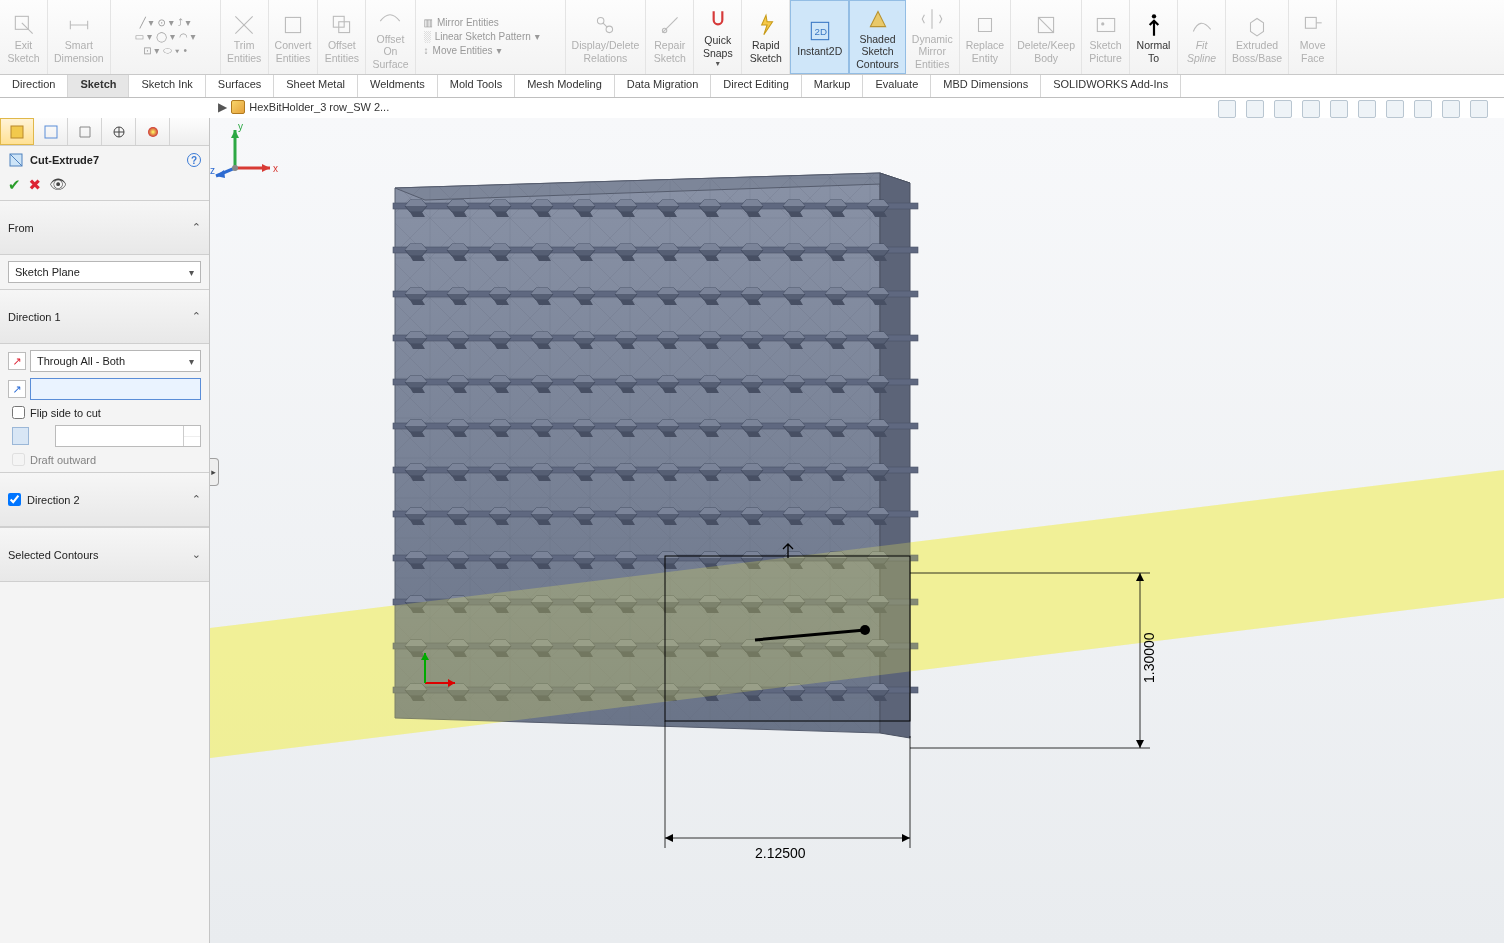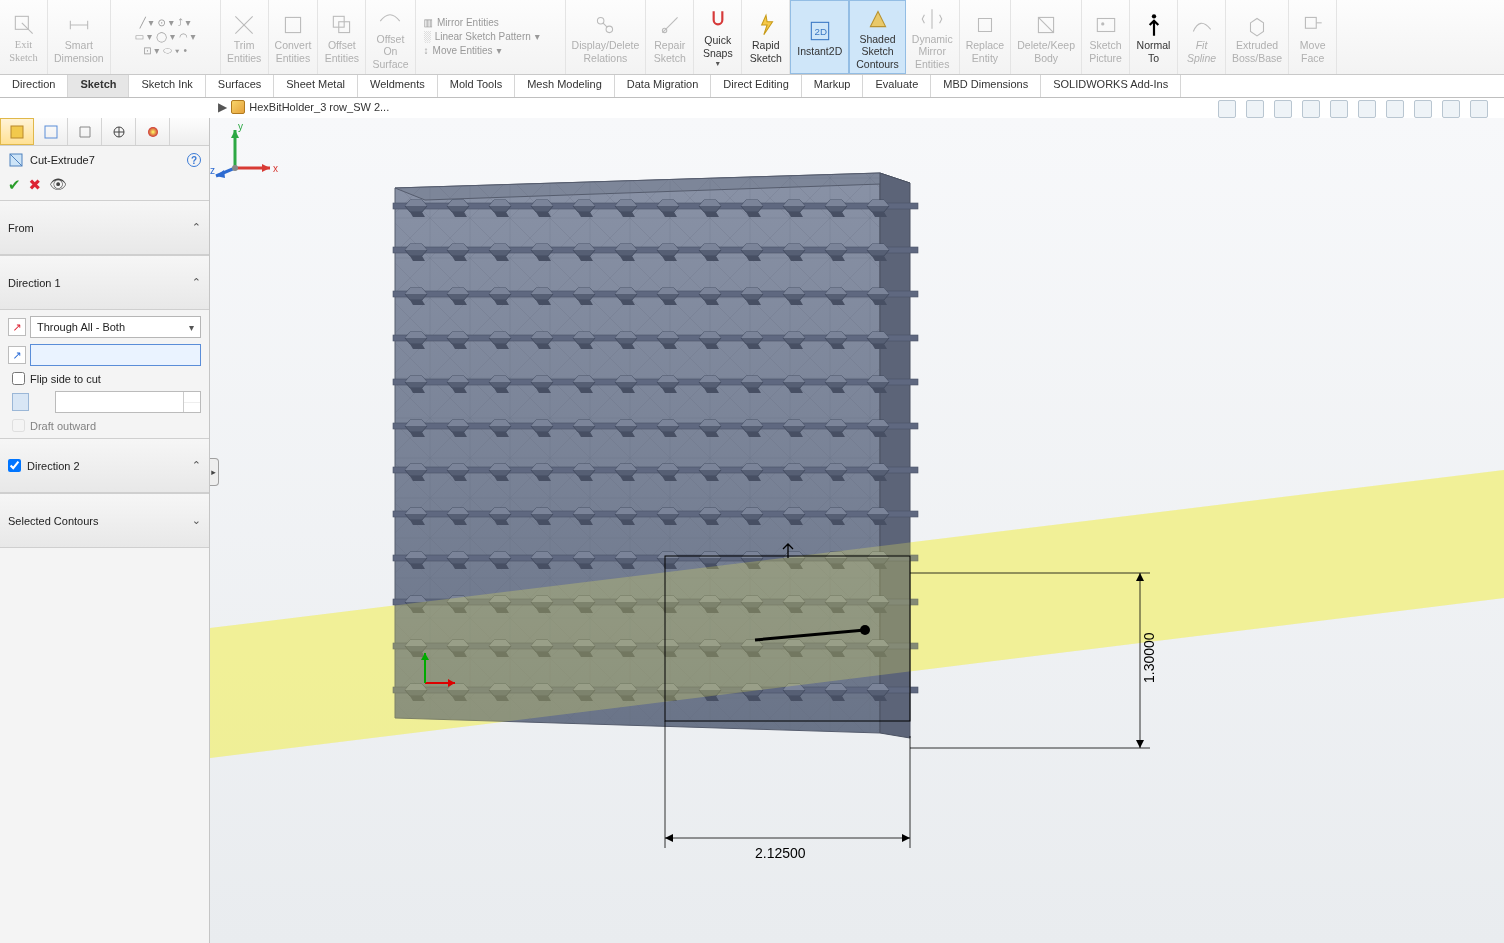--- a/index.html
+++ b/index.html
@@ -70,21 +70,21 @@
 </style>
 </head>
 <body>
 
 <div class="ribbon">
   <div class="grp dim">
     <svg class="ico" viewBox="0 0 24 24">
         <rect x="4" y="4" width="12" height="12" fill="none" stroke="#bbb"></rect>
         <path d="M10 10 L20 20" stroke="#bbb"></path>
       </svg>
-    <span style="white-space:pre;font-family:Liberation Serif, serif;">Exit
+    <span style="white-space:pre;">Exit
 Sketch</span>
   </div>
   <div class="grp dim">
     <svg class="ico" viewBox="0 0 24 24">
         <path d="M4 12h16M4 8v8M20 8v8" stroke="#bbb" fill="none"></path>
       </svg>
     <span style="white-space:pre;">Smart
 Dimension</span>
   </div>
   <div class="grp col dim" style="min-width:110px;">
@@ -330,32 +330,37 @@
           </defs>
         </svg>
       </div>
   </div>
 
   <div class="title">
     <svg width="16" height="16">
         <rect x="2" y="2" width="12" height="12" fill="#cde4f7" stroke="#4f81bd"></rect>
         <path d="M2 2l12 12" stroke="#4f81bd"></path>
       </svg>
-    <span style="font-weight:400;">Cut-Extrude7</span>
+    <span style="font-weight:700;">Cut-Extrude7</span>
     <span class="help">?</span>
   </div>
   <div class="ok">
     <span class="check">✔</span>
     <span class="cross">✖</span>
     <span class="eye">👁</span>
   </div>
 
   <div class="sect-head">
     <span>From</span>
       <span class="chev">⌃</span>
+  </div>
+  <div class="sect-body">
+    <div class="combo">
+        <span>Sketch Plane</span>
+      </div>
   </div>
 
   <div class="sect-head">
     <span>Direction 1</span>
       <span class="chev">⌃</span>
   </div>
   <div class="sect-body">
     <div class="input-row">
       <div class="leadico">↗</div>
       <div class="combo" style="flex:1;">

